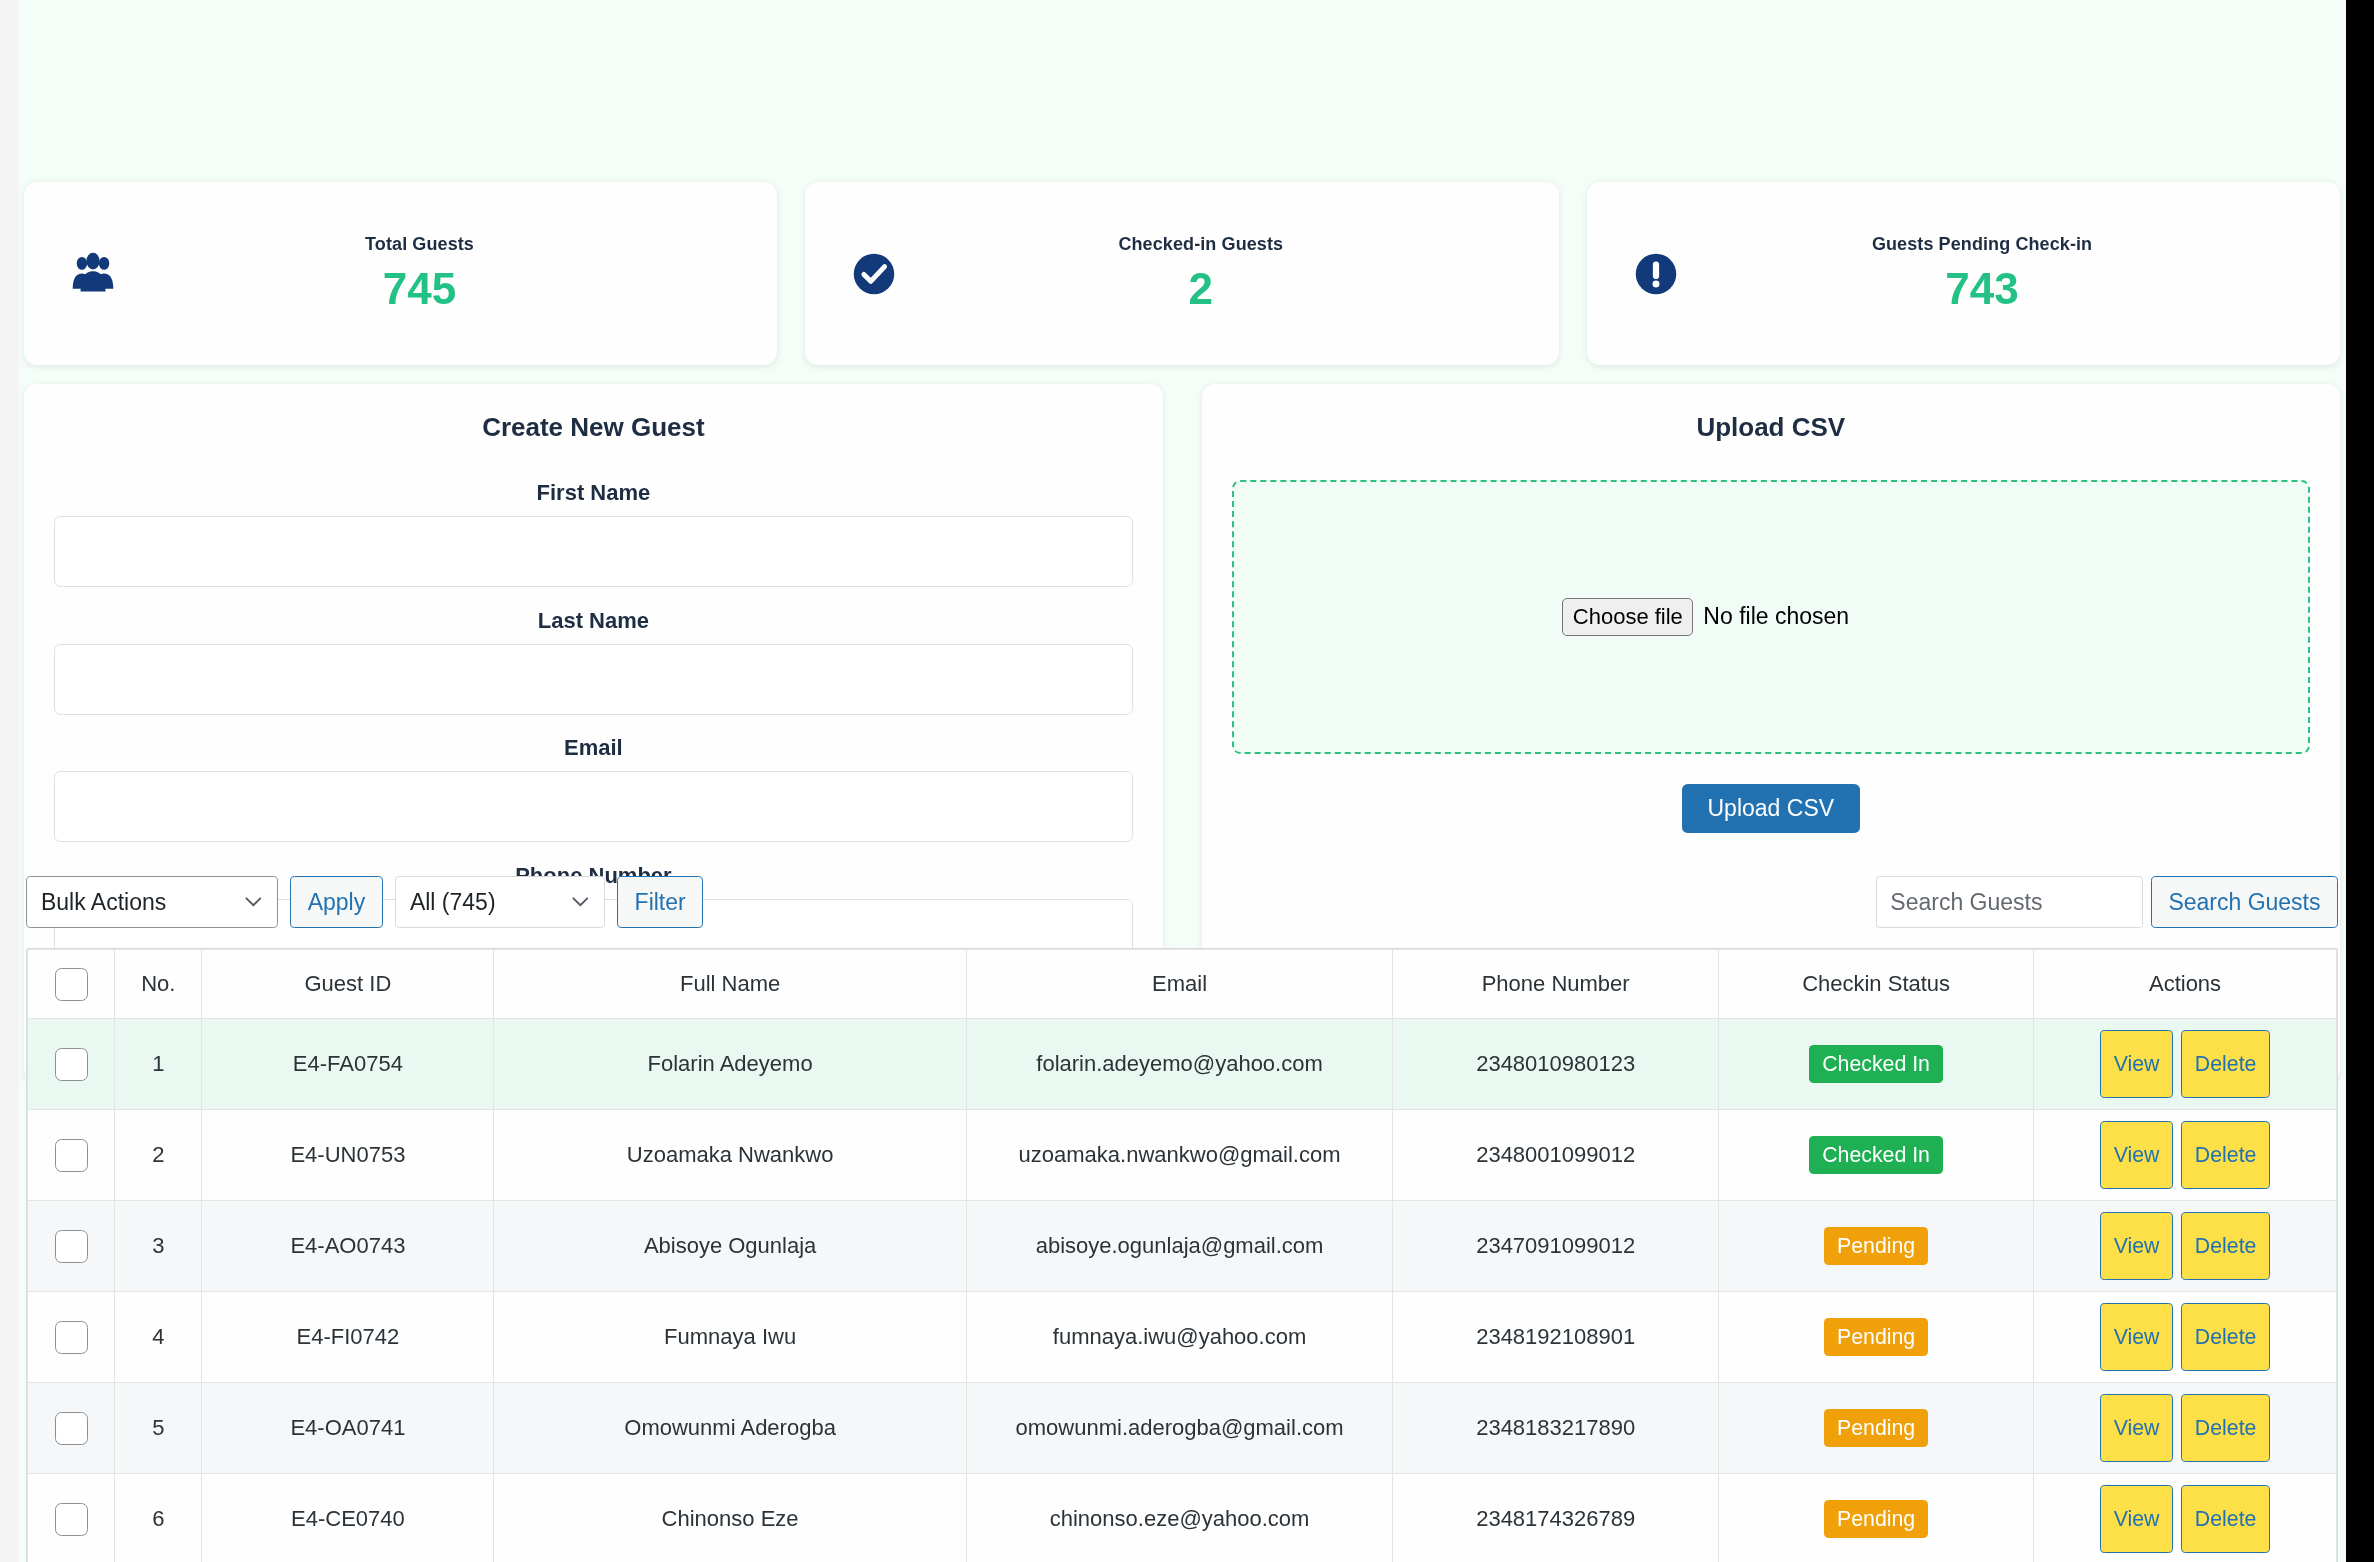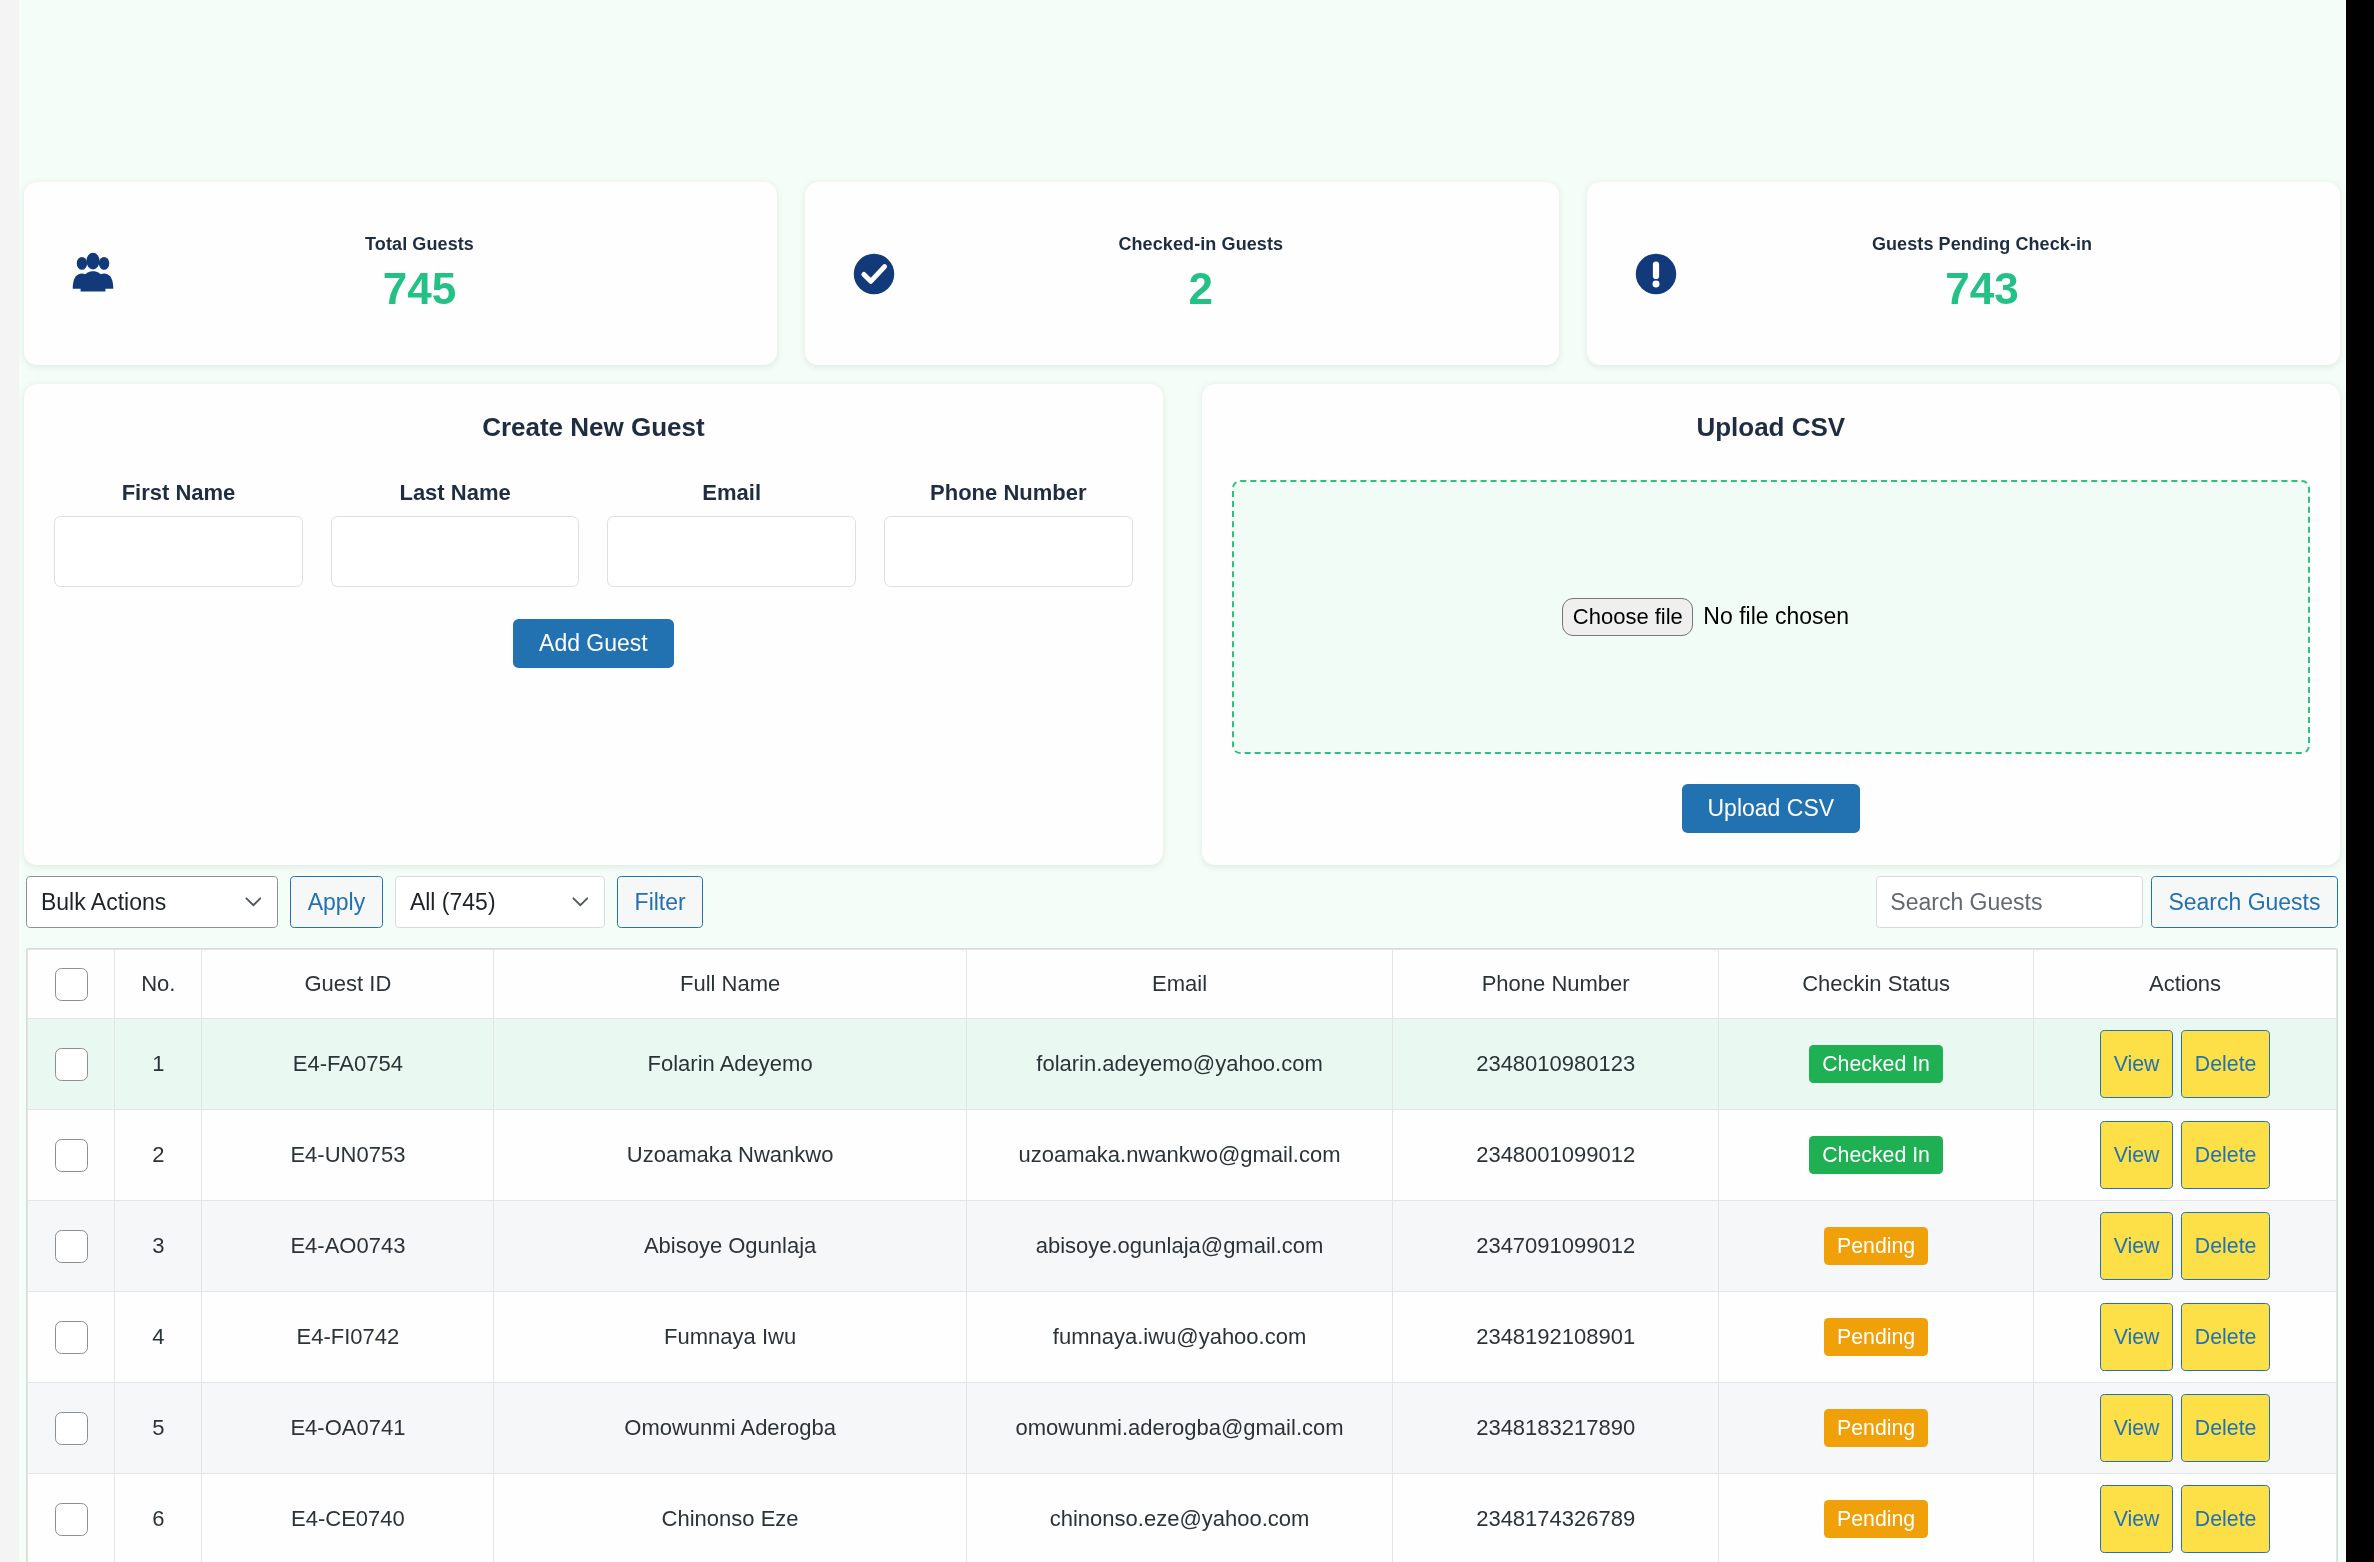--- a/index.html
+++ b/index.html
@@ -89,21 +89,21 @@
   }
   .panel-title {
     text-align: center;
     font-size: 26px;
     font-weight: bold;
     color: #1f2d43;
     margin-bottom: 37px;
   }
   .field-grid {
     display: grid;
-    grid-template-columns: 1fr 1fr 1fr 1fr;
+    grid-template-columns: 1fr;
     column-gap: 28px;
     row-gap: 0px;
   }
   .field { margin-bottom: 20.4px; }
   .field-label {
     display:block;
     text-align: center;
     font-size: 22px;
     font-weight: bold;
     color: #1f2d43;
@@ -148,21 +148,21 @@
   }
   .file-control {
     display: flex;
     align-items: center;
     gap: 10.2px;
     margin-left: -130px;
   }
   .choose-file-btn {
     background: #efefef;
     border: 0.9px solid #767676;
-    border-radius: 11px;
+    border-radius: 5px;
     font-size: 22px;
     font-family: "Liberation Sans", sans-serif;
     color: #000;
     padding: 4.6px 9.3px;
     cursor: pointer;
     line-height: 1.2;
   }
   .file-status {
     font-size: 23px;
     color: #000;

